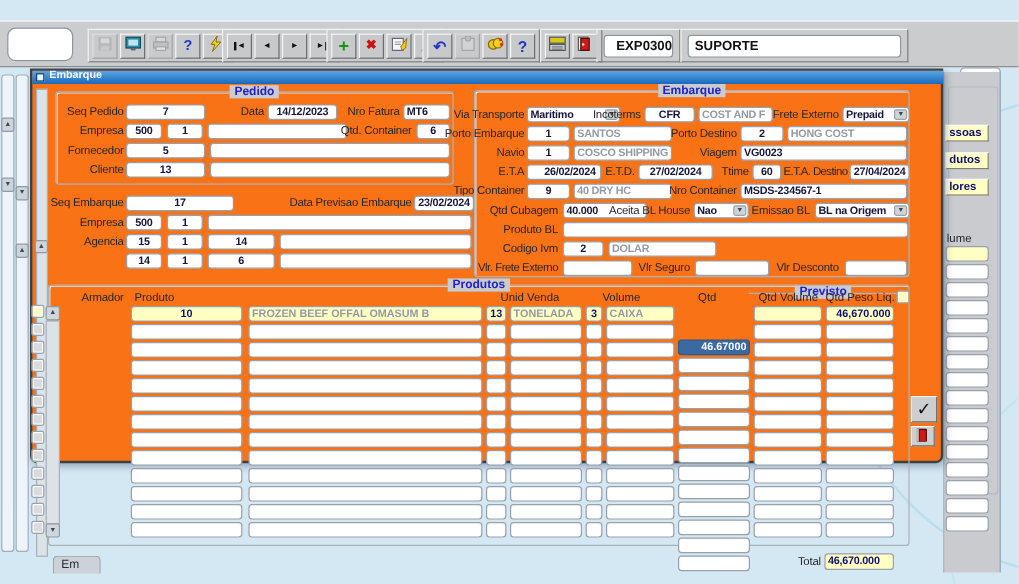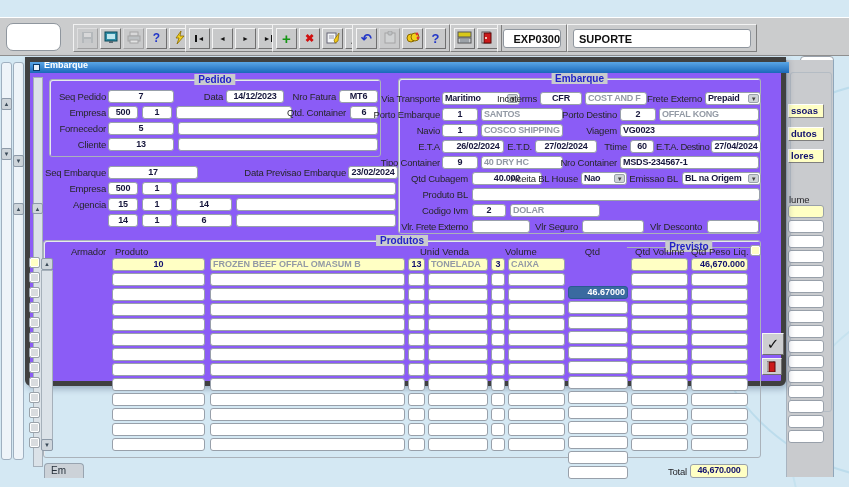--- a/index.html
+++ b/index.html
@@ -35,29 +35,29 @@
   .bg-right-frame { position:absolute; left:3px; top:12px; width:42px; height:340px; border:1px solid #b4bcc4; border-radius:3px; }
   .bg-btn { position:absolute; left:1px; width:36px; height:14px; background:#ffffc4; border:1px solid; border-color:#ffffff #7f7f7f #7f7f7f #ffffff; font:bold 9.5px "Liberation Sans", sans-serif; color:#10106e; line-height:12px; padding-left:2px; overflow:hidden; }
   .bg-lbl { position:absolute; font:9.5px "Liberation Sans", sans-serif; color:#26262a; }
   .bg-cells { position:absolute; left:1px; top:160px; width:36px; }
   .bg-cell { height:13px; margin-bottom:2px; background:#fff; border:1px solid #98a0aa; border-radius:3px; }
   .bg-cell.y { background:#ffffc4; }
   .bg-topfrag { position:absolute; left:800px; top:56px; width:34px; height:9px; background:#fff; border:1px solid #98a0aa; border-radius:4px; }
   .bg-tab { position:absolute; left:44px; top:463px; width:40px; height:15px; background:#ccd2d8; border:1px solid #98a4b0; border-bottom:none; border-radius:4px 4px 0 0; font:10px "Liberation Sans", sans-serif; color:#26303a; padding:1px 0 0 6px; }
 
   
-  #win { position:absolute; left:25px; top:57px; width:761px; height:329px; background:#8b5cf6; border:5px solid #404040; border-radius:0 0 6px 6px; box-shadow:2px 3px 6px rgba(20,40,80,.3); }
+  #win { position:absolute; left:25px; top:57px; width:761px; height:329px; background:#f97316; border:2px solid #404040; border-radius:0 0 6px 6px; box-shadow:2px 3px 6px rgba(20,40,80,.3); }
   .win-title { position:absolute; left:0; top:0; width:759px; height:11px; background:linear-gradient(#5aa6e6,#1a68ba); overflow:hidden; }
   .win-title .ico { position:absolute; left:3px; top:2px; width:7px; height:7px; background:#e8f2fa; border:1px solid #0a3a6a; }
   .win-title .txt { position:absolute; left:14px; top:-2px; font:bold 9px "Liberation Sans", sans-serif; color:#fff; }
 
   .lbl { position:absolute; font:9.5px "Liberation Sans", sans-serif; color:#26262a; text-align:right; white-space:nowrap; line-height:13px; letter-spacing:-0.2px; }
   .fld { position:absolute; height:13px; background:#fff; border:1px solid #98a0aa; border-radius:3px; font:bold 9px "Liberation Sans", sans-serif; color:#16163c; line-height:11px; padding:0 2px; white-space:nowrap; overflow:hidden; letter-spacing:-0.2px; }
   .fld.ctr { text-align:center; }
-  .fld.num { text-align:center; }
+  .fld.num { text-align:left; }
   .fld.ro { color:#939aa5; font-weight:bold; }
   .fld.y { background:#ffffc4; }
   .dd .arw { position:absolute; right:1px; top:1px; width:11px; height:9px; background:#cfd4d8; border:1px solid #9aa2aa; border-radius:2px; font-size:6px; line-height:8px; text-align:center; color:#444; }
   .frame { position:absolute; border:1px solid #aab2ba; border-radius:3px; box-shadow:inset 1px 1px 0 #e6eaee; }
   .legend { position:absolute; top:-6px; left:50%; transform:translateX(-50%); background:#c9cbce; padding:0 4px; font:bold 10px "Liberation Sans", sans-serif; color:#2222c8; white-space:nowrap; }
   .legend2 { position:absolute; border-top:1px solid #aab2ba; }
   .legend2 span { position:absolute; top:-7px; left:50%; transform:translateX(-50%); background:#c9cbce; padding:0 4px; font:bold 10px "Liberation Sans", sans-serif; color:#2222c8; }
   .ghdr { position:absolute; font:9.5px "Liberation Sans", sans-serif; color:#26262a; white-space:nowrap; }
 
   
@@ -287,21 +287,21 @@
     <div class="fld ctr" style="left:510px; top:30px; width:42px;">CFR</div>
     <div class="fld ro" style="left:555px; top:30px; width:62px;">COST AND F</div>
     <div class="lbl" style="left:600px; top:30px; width:72px;">Frete Externo</div>
     <div class="fld dd" style="left:675px; top:30px; width:56px;"><span>Prepaid</span><span class="arw">▼</span></div>
 
     <div class="lbl" style="left:332px; top:46px; width:78px;">Porto Embarque</div>
     <div class="fld ctr" style="left:412px; top:46px; width:36px;">1</div>
     <div class="fld ro" style="left:451px; top:46px; width:82px;">SANTOS</div>
     <div class="lbl" style="left:517px; top:46px; width:70px;">Porto Destino</div>
     <div class="fld ctr" style="left:590px; top:46px; width:36px;">2</div>
-    <div class="fld ro" style="left:629px; top:46px; width:100px;">OFFAL KONG</div>
+    <div class="fld ro" style="left:629px; top:46px; width:100px;">HONG COST</div>
 
     <div class="lbl" style="left:362px; top:62px; width:48px;">Navio</div>
     <div class="fld ctr" style="left:412px; top:62px; width:36px;">1</div>
     <div class="fld ro" style="left:451px; top:62px; width:82px;">COSCO SHIPPING SEINE</div>
     <div class="lbl" style="left:537px; top:62px; width:50px;">Viagem</div>
     <div class="fld" style="left:590px; top:62px; width:139px;">VG0023</div>
 
     <div class="lbl" style="left:380px; top:78px; width:30px;">E.T.A</div>
     <div class="fld ctr" style="left:412px; top:78px; width:62px;padding-left:12px;">26/02/2024</div>
     <div class="lbl" style="left:448px; top:78px; width:54px;">E.T.D.</div>

